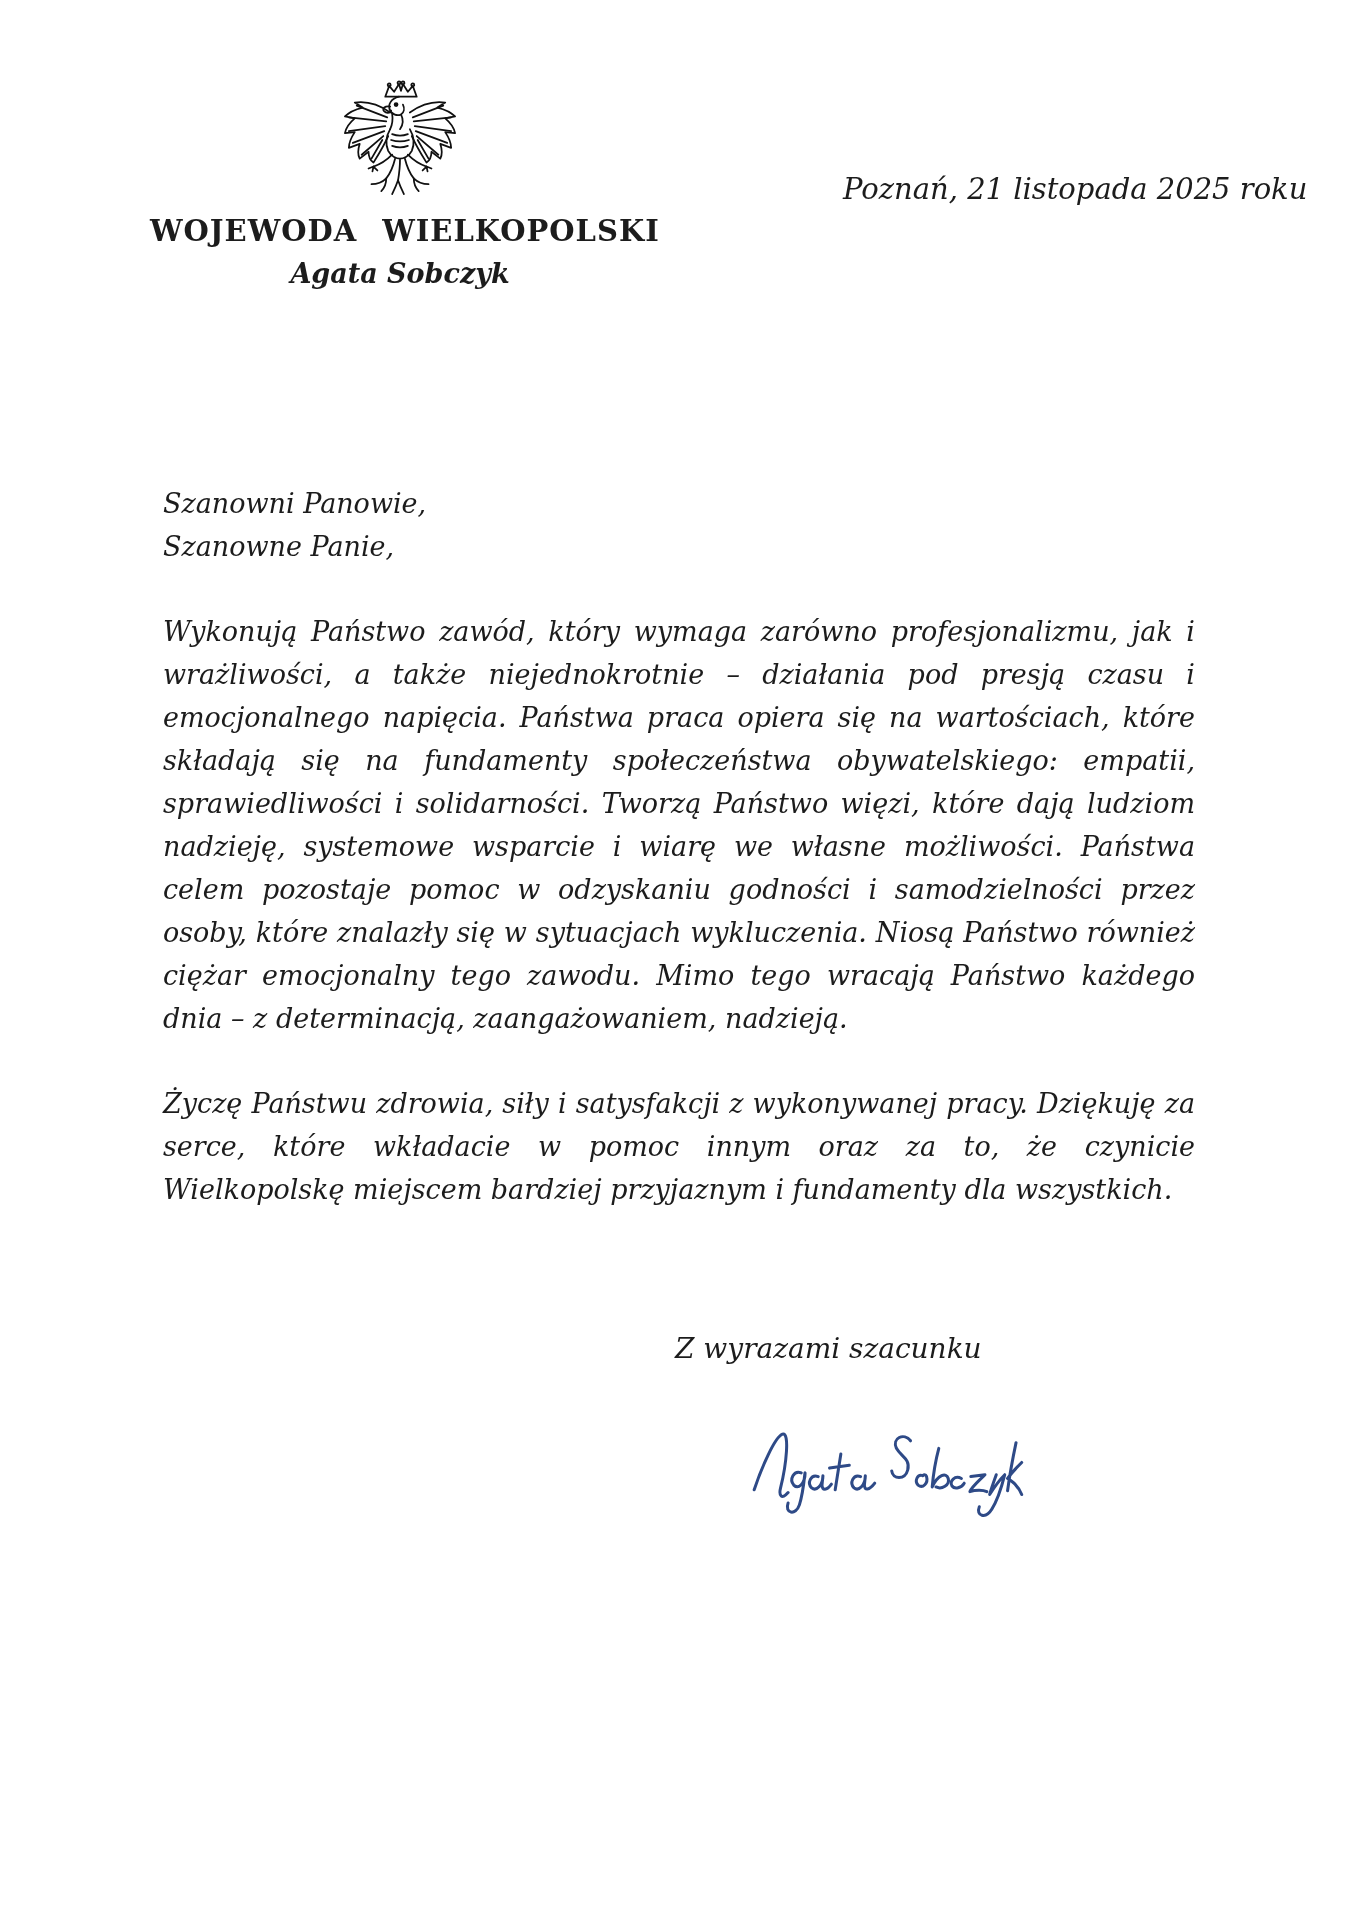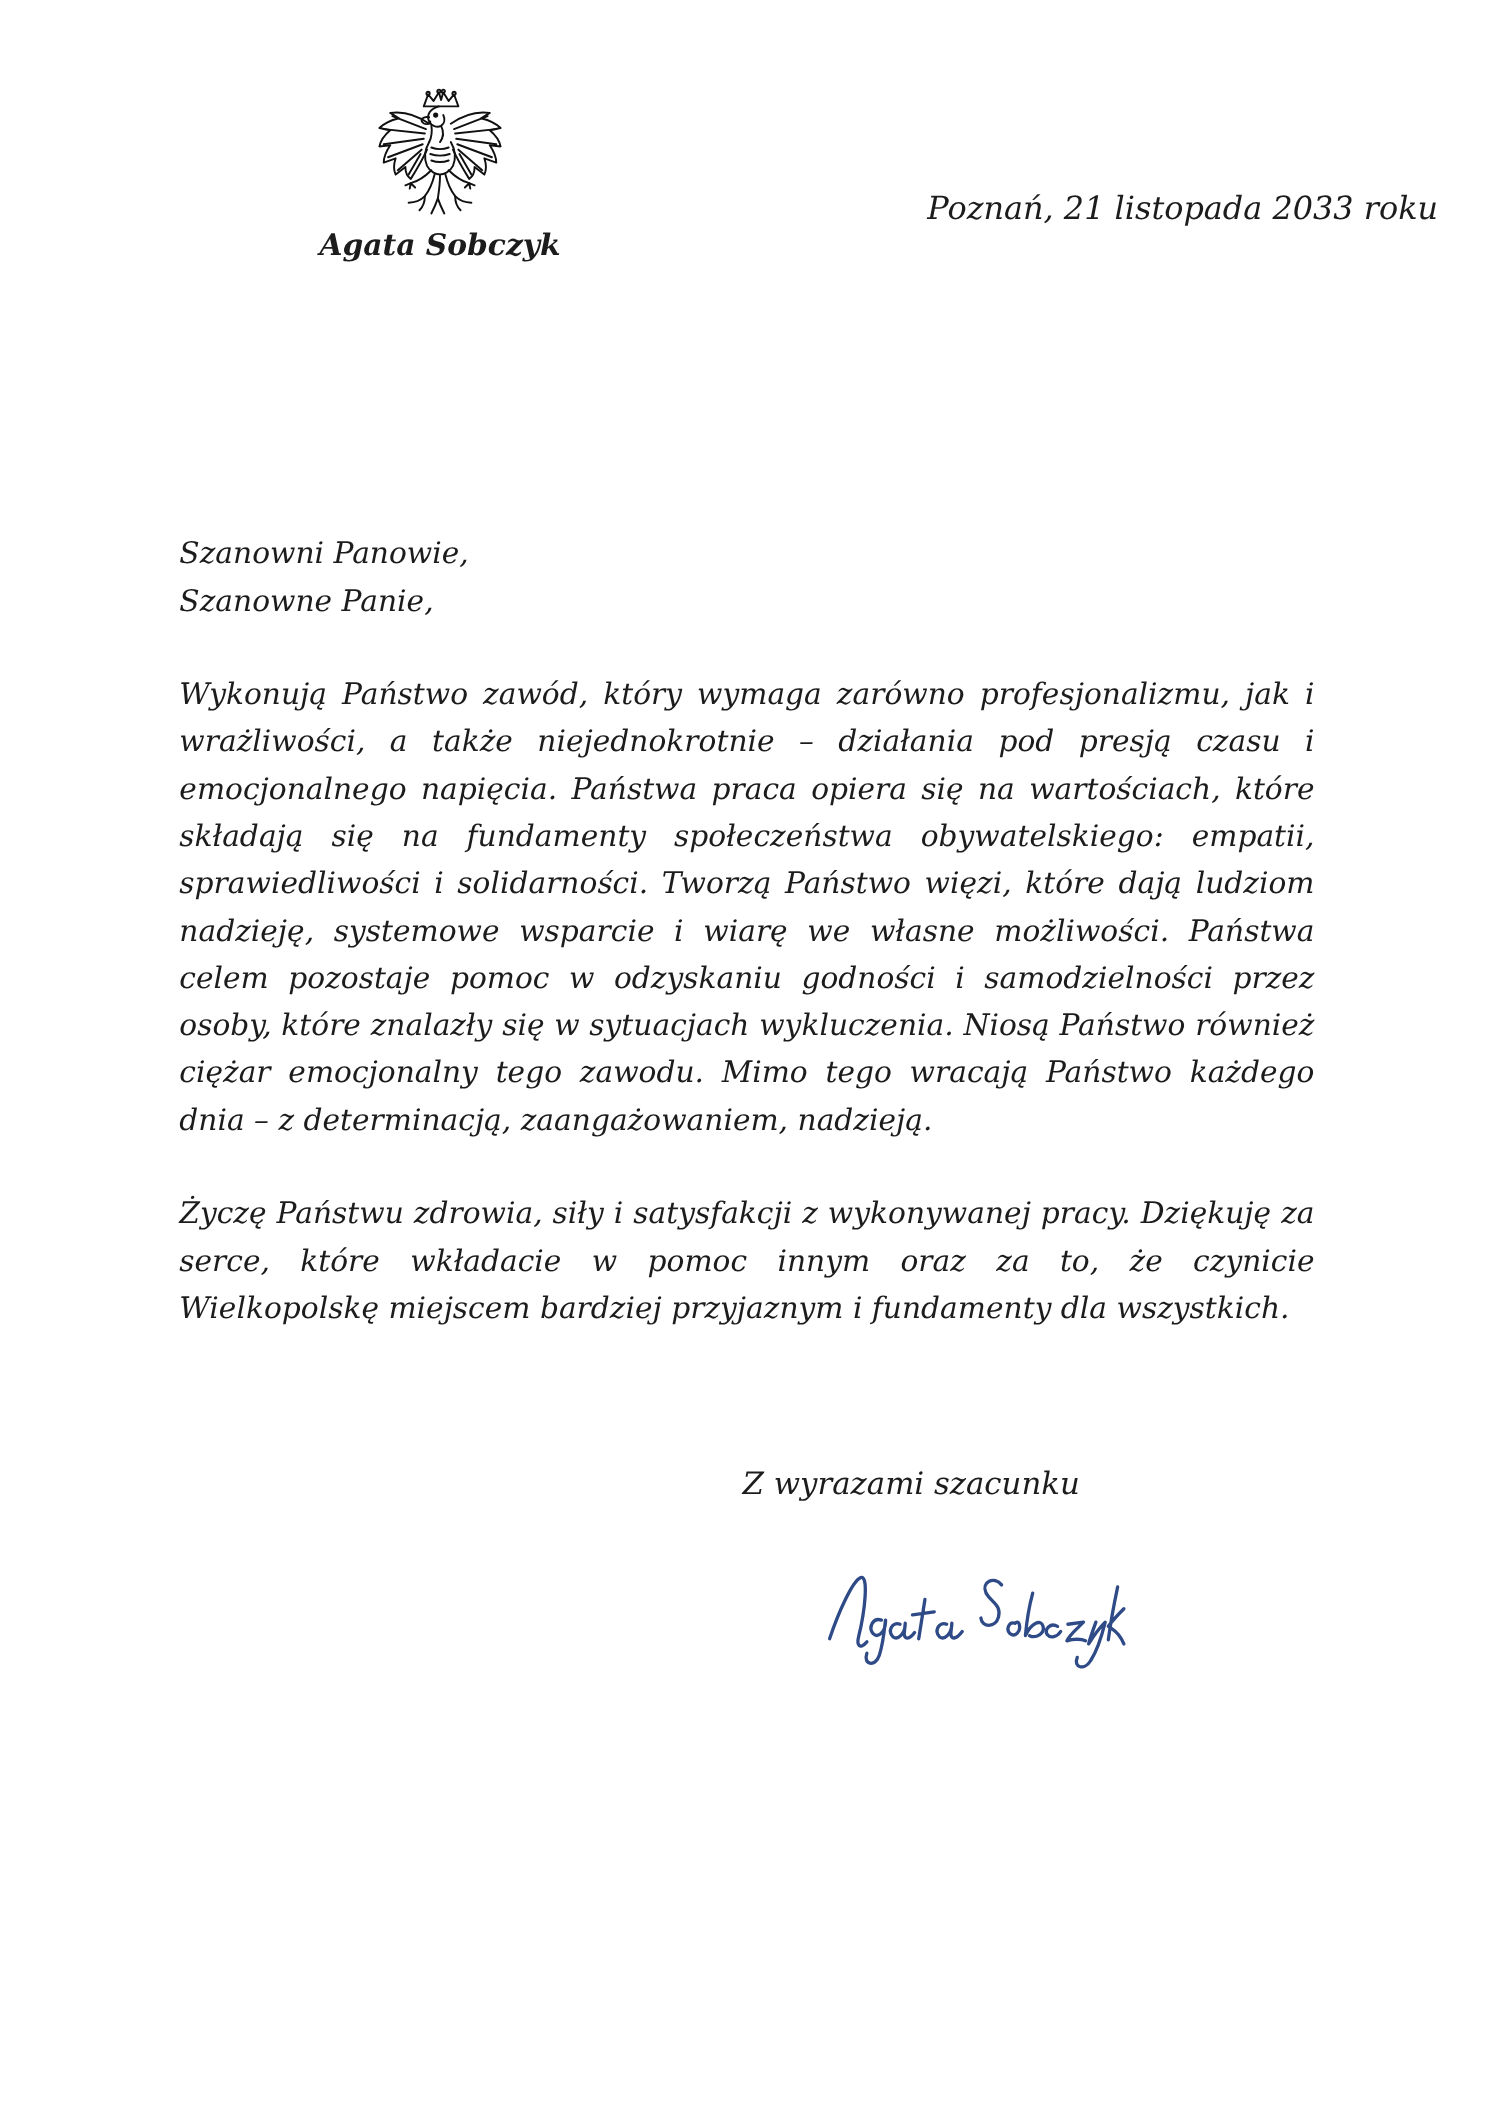--- a/index.html
+++ b/index.html
@@ -92,24 +92,25 @@
         <path d="M50,50 C46,57 45,65 48,72 C51,78 57,80 60,80 C63,80 69,78 72,72 C75,65 74,57 70,50"></path>
         <path d="M52,55 Q60,58 68,55 M51,61 Q60,64 69,61 M52,67 Q60,70 68,67"></path>
 
         <path d="M52,76 C46,82 40,86 33,88 M68,76 C74,82 80,86 87,88"></path>
         <path d="M33,88 l-5,2 M33,88 l-1,5 M33,88 l4,4 M87,88 l5,2 M87,88 l1,5 M87,88 l-4,4"></path>
 
         <path d="M55,80 C53,88 50,95 46,100 M60,81 C60,89 59,96 58,102 M65,80 C67,88 70,95 74,100"></path>
         <path d="M46,100 C42,104 37,106 31,106 M46,100 C46,105 44,110 41,113 M58,102 C56,108 54,112 52,116 M58,102 C60,108 62,112 64,116 M74,100 C78,104 83,106 89,106 M74,100 C74,105 76,110 79,113"></path>
       </g>
     </svg>
+    <div class="office-title">WOJEWODA WIELKOPOLSKI</div>
     <div class="officeholder">Agata Sobczyk</div>
   </div>
 
-  <div class="dateline">Poznań, 21 listopada 2033 roku</div>
+  <div class="dateline">Poznań, 21 listopada 2025 roku</div>
 
   <div class="content">
     <div class="salutation">
       <div>Szanowni Panowie,</div>
       <div>Szanowne Panie,</div>
     </div>
 
     <p class="body-par">Wykonują Państwo zawód, który wymaga zarówno profesjonalizmu, jak i wrażliwości, a także niejednokrotnie – działania pod presją czasu i emocjonalnego napięcia. Państwa praca opiera się na wartościach, które składają się na fundamenty społeczeństwa obywatelskiego: empatii, sprawiedliwości i solidarności. Tworzą Państwo więzi, które dają ludziom nadzieję, systemowe wsparcie i wiarę we własne możliwości. Państwa celem pozostaje pomoc w odzyskaniu godności i samodzielności przez osoby, które znalazły się w sytuacjach wykluczenia. Niosą Państwo również ciężar emocjonalny tego zawodu. Mimo tego wracają Państwo każdego dnia – z determinacją, zaangażowaniem, nadzieją.</p>
     <p class="body-par">Życzę Państwu zdrowia, siły i satysfakcji z wykonywanej pracy. Dziękuję za serce, które wkładacie w pomoc innym oraz za to, że czynicie Wielkopolskę miejscem bardziej przyjaznym i fundamenty dla wszystkich.</p>
 

